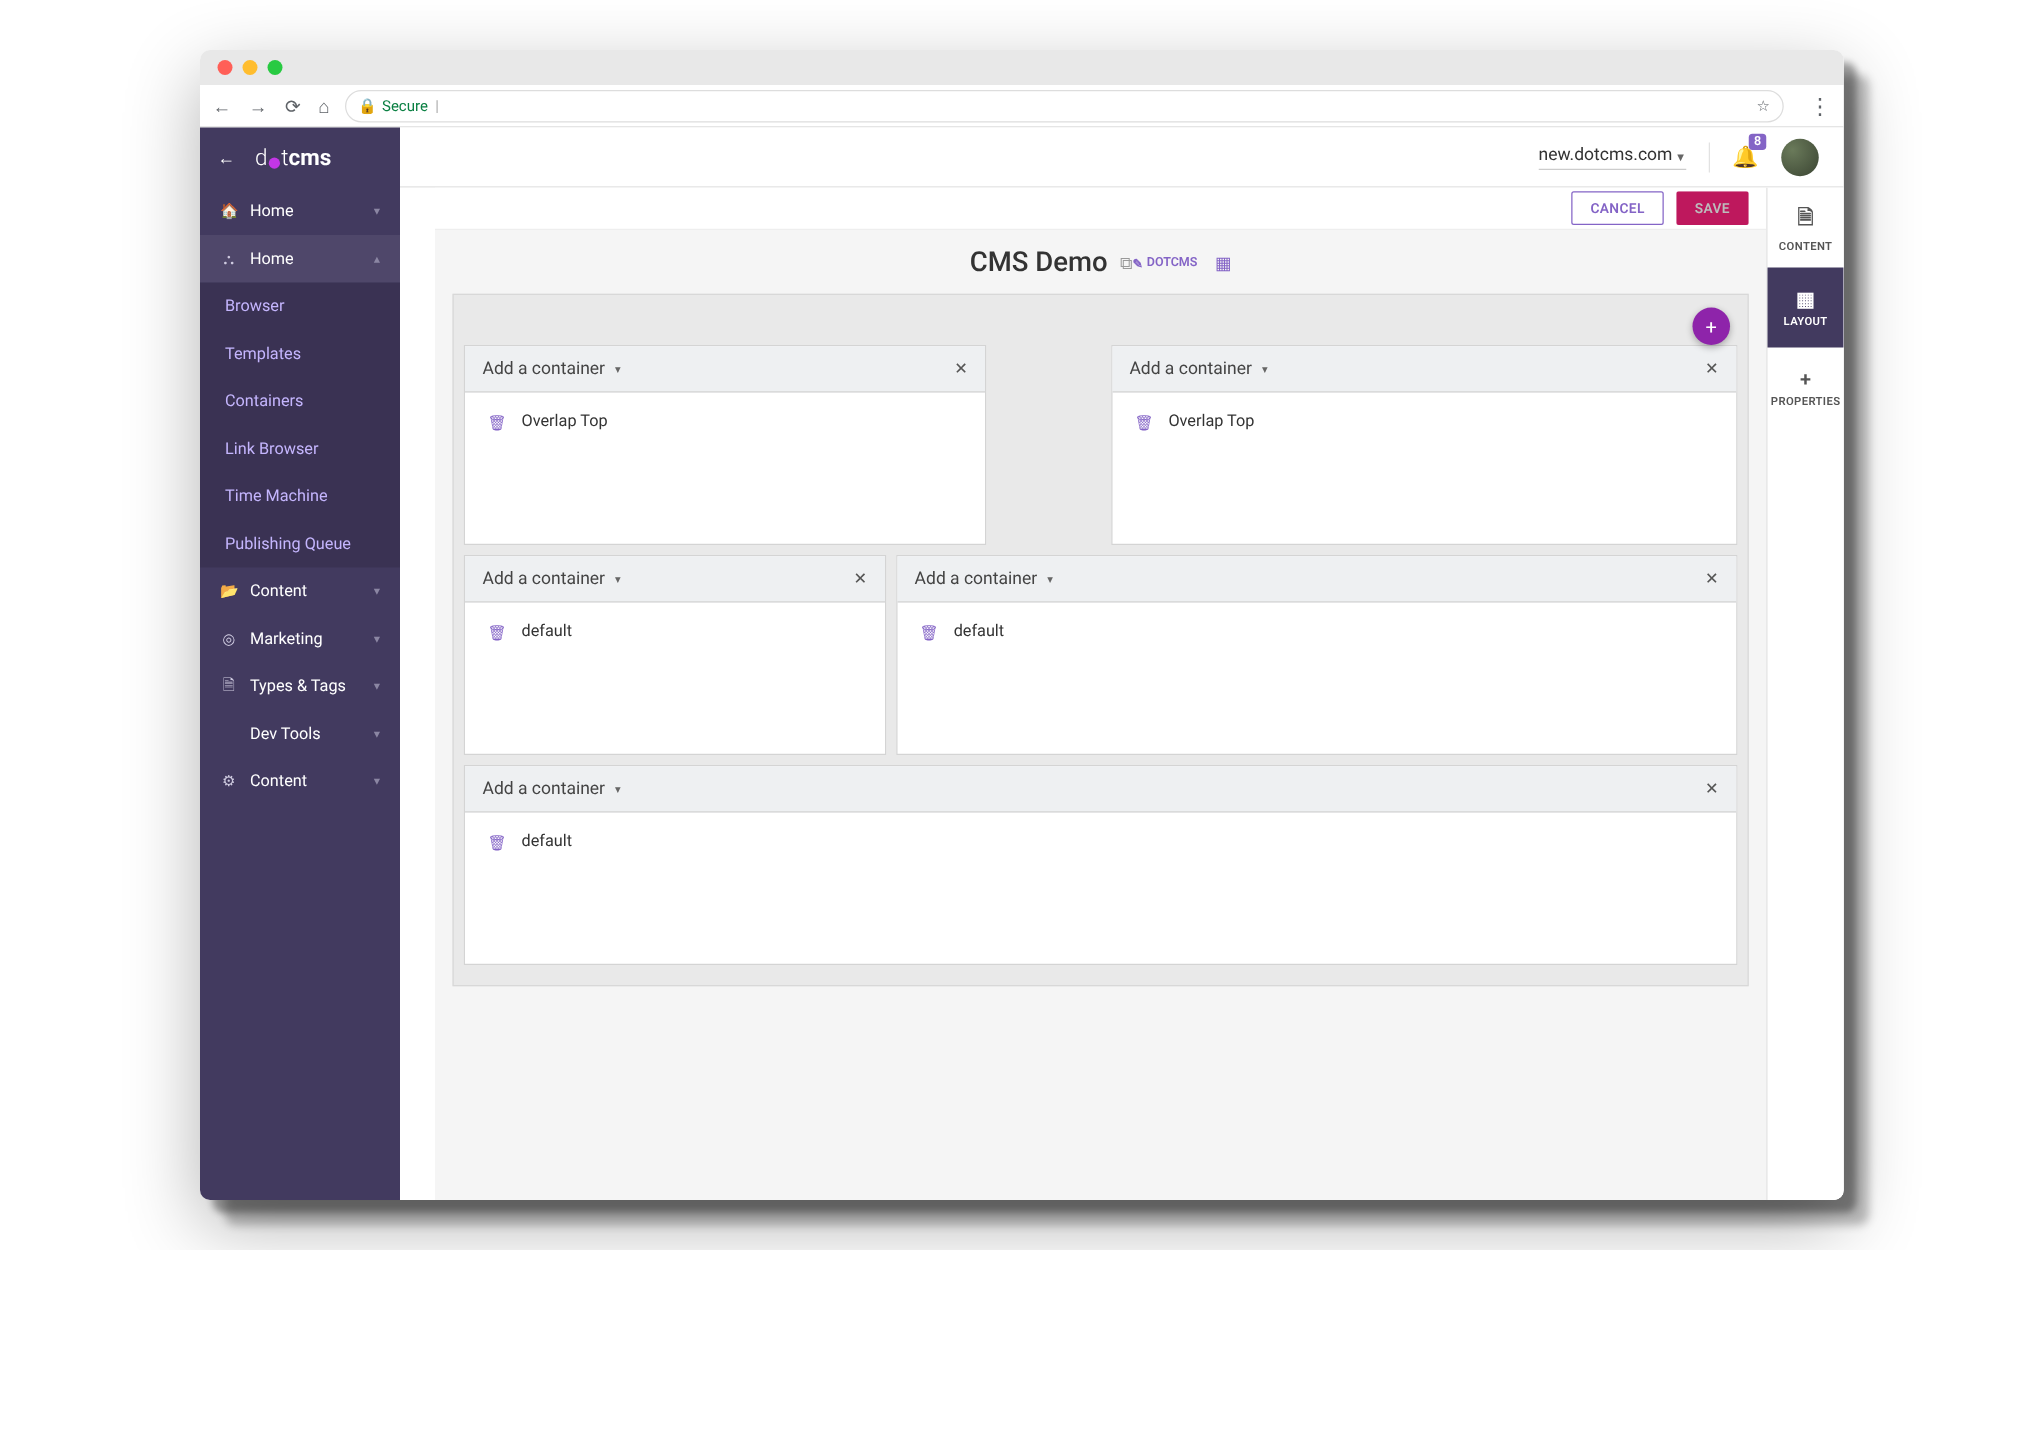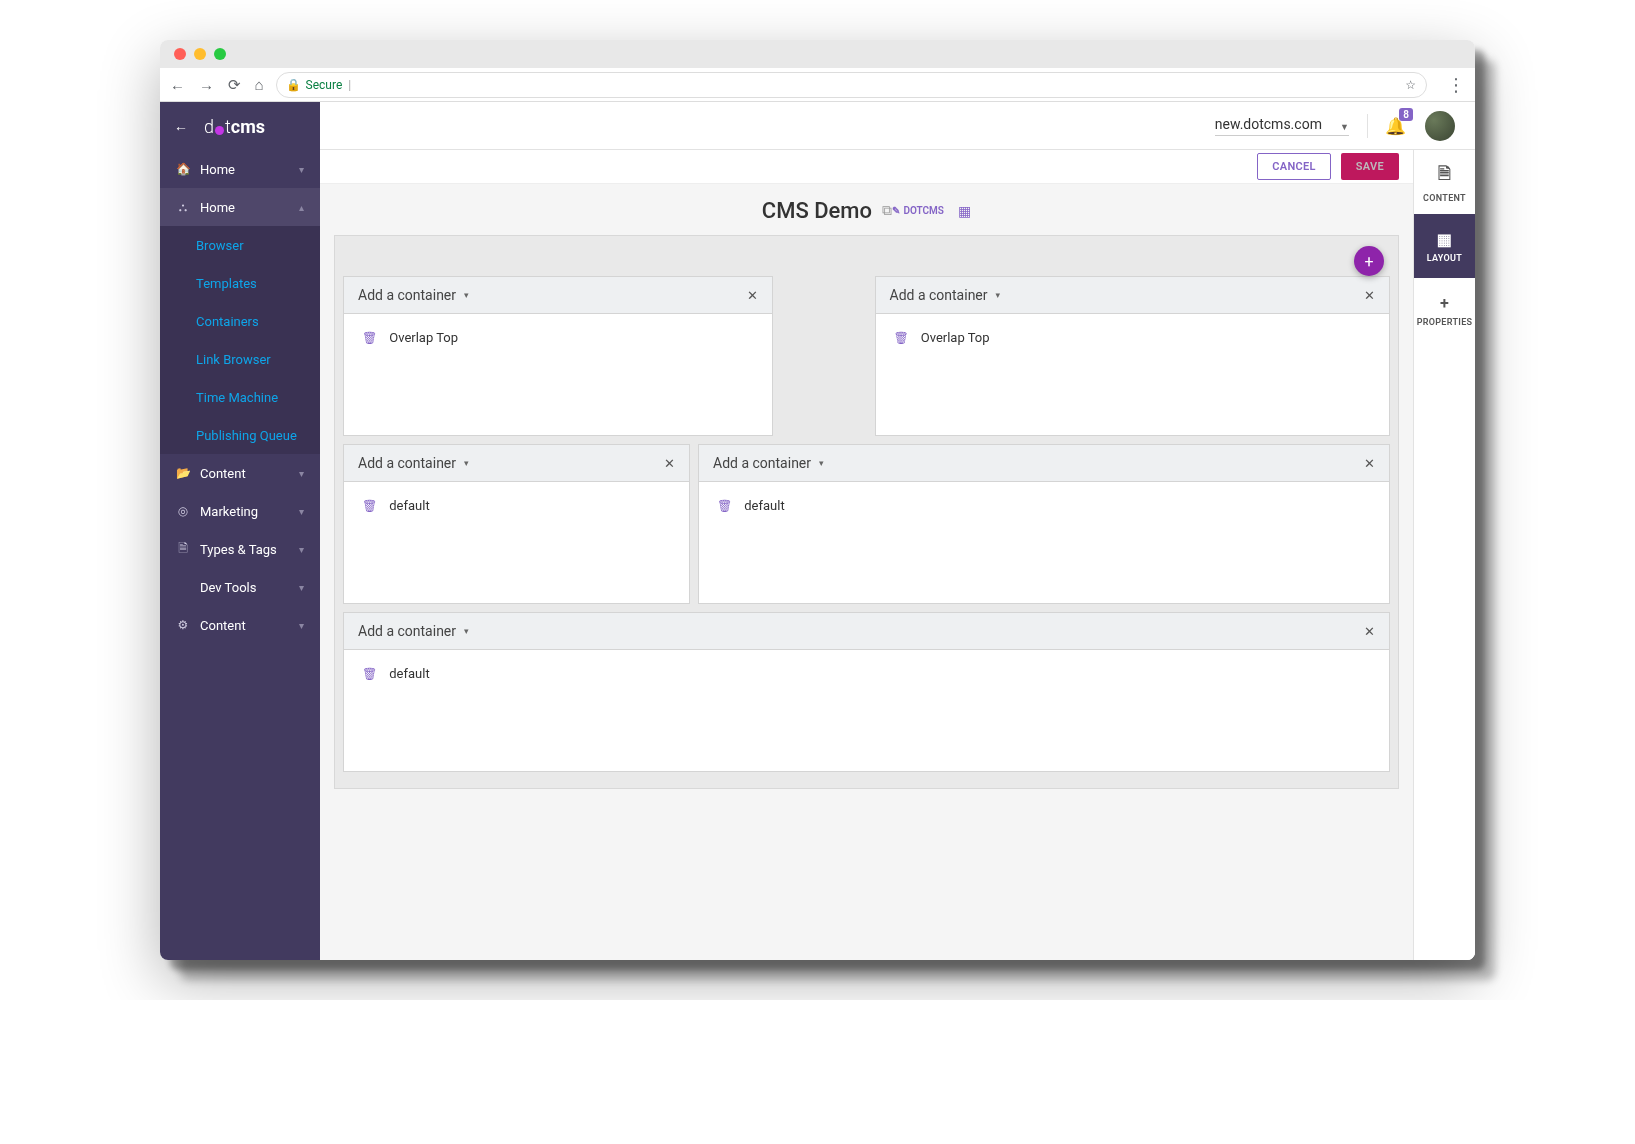--- a/index.html
+++ b/index.html
@@ -36,39 +36,39 @@
 .sidebar-top { height: 48px; display: flex; align-items: center; padding: 0 14px; gap: 16px; }
 .back-arrow { color: #fff; font-size: 14px; }
 .logo { color: #fff; font-size: 18px; font-weight: 300; display: flex; align-items: center; }
 .logo-dot { width: 9px; height: 9px; border-radius: 50%; background: #c336e5; display: inline-block; margin: 0 1px; position: relative; top: 4px; }
 .logo-cms { font-weight: 700; }
 .side-item { display: flex; align-items: center; height: 38px; padding: 0 16px; gap: 10px; cursor: pointer; }
 .side-item.active { background: rgba(255,255,255,.07); }
 .side-label { flex: 1; color: #fff; }
 .side-chevron { font-size: 10px; color: #8b86a3; }
 .side-icon { width: 14px; text-align: center; color: #cfcbe0; font-size: 12px; }
-.sub-item { height: 38px; display: flex; align-items: center; padding-left: 36px; color: #0ea5e9; font-size: 13px; background: rgba(0,0,0,.12); cursor: pointer; }
+.sub-item { height: 38px; display: flex; align-items: center; padding-left: 20px; color: #c4b5fd; font-size: 13px; background: rgba(0,0,0,.12); cursor: pointer; }
 
 
 .main-col { flex: 1; display: flex; flex-direction: column; background: #fff; }
 .top-header { height: 48px; border-bottom: 1px solid #e2e2e2; display: flex; align-items: center; justify-content: flex-end; padding: 0 20px; gap: 18px; }
-.site-select { display: flex; align-items: flex-end; gap: 18px; color: #333; font-size: 14px; border-bottom: 1px solid #ccc; padding-bottom: 3px; }
+.site-select { display: flex; align-items: flex-end; gap: 2px; color: #333; font-size: 14px; border-bottom: 1px solid #ccc; padding-bottom: 3px; }
 .notif { position: relative; color: #8464c6; font-size: 17px; }
 .notif-badge { position: absolute; top: -8px; right: -6px; background: #8464c6; color: #fff; font-size: 10px; border-radius: 3px; padding: 1px 4px; font-weight: 600; }
 .avatar { width: 30px; height: 30px; border-radius: 50%; background: radial-gradient(circle at 30% 30%, #6a7a5a, #3a4432); }
 
 
 .action-row { height: 34px; display: flex; align-items: center; justify-content: flex-end; padding: 0 14px; gap: 10px; border-bottom: 1px solid #eee; }
 .btn { font-size: 11px; font-weight: 600; padding: 6px 14px; border-radius: 2px; cursor: pointer; border: 1px solid transparent; letter-spacing: .3px; }
 .btn-cancel { border-color: #8464c6; color: #8464c6; background: #fff; }
 .btn-save { background: #be185d; color: #bcbcbc; }
 
 
 .content-wrap { flex: 1; display: flex; overflow: hidden; }
-.canvas { flex: 1; background: #f5f5f5; padding: 14px; overflow: auto; }
+.canvas { flex: 1; background: #f5f5f5; padding: 14px; overflow: auto; margin-left: 28px; }
 .page-title-row { display: flex; align-items: center; justify-content: center; margin-bottom: 12px; }
 .page-title { display: flex; align-items: center; gap: 10px; font-size: 22px; font-weight: 500; color: #333; }
 .copy-icon { color: #999; font-size: 14px; cursor: pointer; }
 .title-right { display: flex; align-items: center; gap: 14px; }
 .edit-link { color: #8464c6; font-size: 10px; font-weight: 600; display: flex; align-items: center; gap: 3px; }
 .grid-icon { color: #8464c6; font-size: 14px; }
 
 .header-block { background: #e9e9e9; text-align: center; padding: 22px; font-size: 22px; color: #666; margin-bottom: 18px; }
 
 .layout-grid { border: 1px solid #d8d8d8; padding: 8px; background: #e9e9e9; position: relative; }

